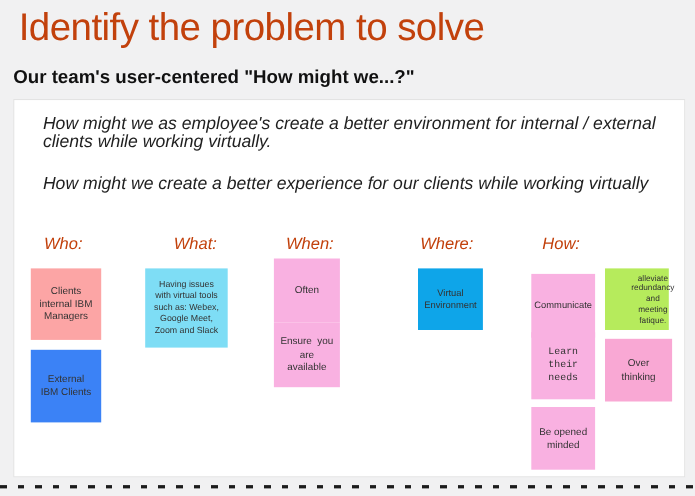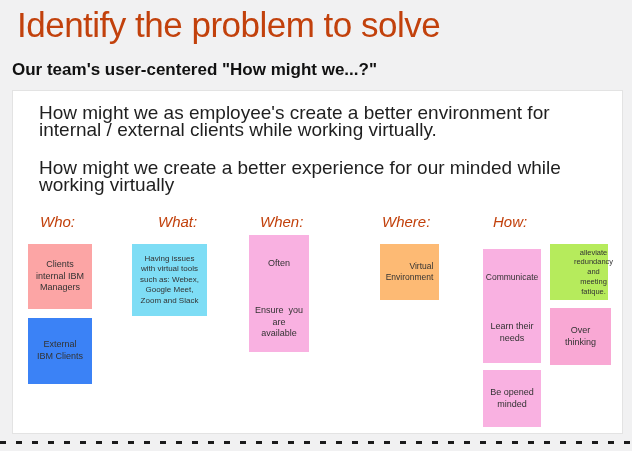--- a/index.html
+++ b/index.html
@@ -29,21 +29,22 @@
     position: absolute;
     left: 12px; top: 90px;
     width: 611px; height: 344px;
     background: #ffffff;
     border: 1px solid #e3e3e3;
   }
   .statements {
     position: absolute;
     left: 26px; top: 13px;
     width: 565px;
-    font-size: 19px;
+    font-style: italic;
+    font-size: 16px;
     line-height: 17px;
     color: #1f1f1f;
   }
   .statements p { margin: 0 0 21px 0; }
   .col-header {
     position: absolute;
     top: 122px;
     font-style: italic;
     font-weight: 400;
     font-size: 15px;
@@ -87,21 +88,21 @@
 </head>
 <body style="background: rgb(241, 241, 242);">
 
 <h1 class="page-title">Identify the problem to solve</h1>
 <h2 class="page-subtitle">Our team's user-centered "How might we...?"</h2>
 
 <div class="board-panel">
 
   <div class="statements">
     <p>How might we as employee's create a better environment for internal / external clients while working virtually.</p>
-    <p>How might we create a better experience for our minded while working virtually</p>
+    <p>How might we create a better experience for our clients while working virtually</p>
   </div>
 
   <div class="col-header h0">Who:</div>
   <div class="col-header h1">What:</div>
   <div class="col-header h2">When:</div>
   <div class="col-header h3">Where:</div>
   <div class="col-header h4">How:</div>
 
   <div class="note n0" style="background: #fca5a5;">Clients
 internal IBM
@@ -110,28 +111,28 @@
 IBM Clients</div>
   <div class="note n2" style="background: rgb(126, 221, 245);">Having issues
 with virtual tools
 such as: Webex,
 Google Meet,
 Zoom and Slack</div>
   <div class="note n3" style="background: rgb(249, 177, 225);">Often</div>
   <div class="note n4" style="background: rgb(249, 177, 225);">Ensure  you
 are
 available</div>
-  <div class="note n5" style="background: #fdba74; text-align: right;">Virtual
+  <div class="note n5" style="background: #0ea5e9;">Virtual
 Environment</div>
   <div class="note n6" style="background: rgb(249, 177, 225);">Communicate</div>
   <div class="note n7" style="background: rgb(182, 235, 92);">alleviate
 redundancy
 and meeting
 fatique.</div>
-  <div class="note n8" style="background: rgb(249, 177, 225);">Learn their
+  <div class="note n8" style="background: rgb(249, 177, 225); font-family: Liberation Mono, monospace;">Learn their
 needs</div>
   <div class="note n9" style="background: #f9a8d4;">Over
 thinking</div>
   <div class="note n10" style="background: rgb(249, 177, 225);">Be opened
 minded</div>
 
 </div>
 
 <div class="frame-dashed-line"></div>
 

